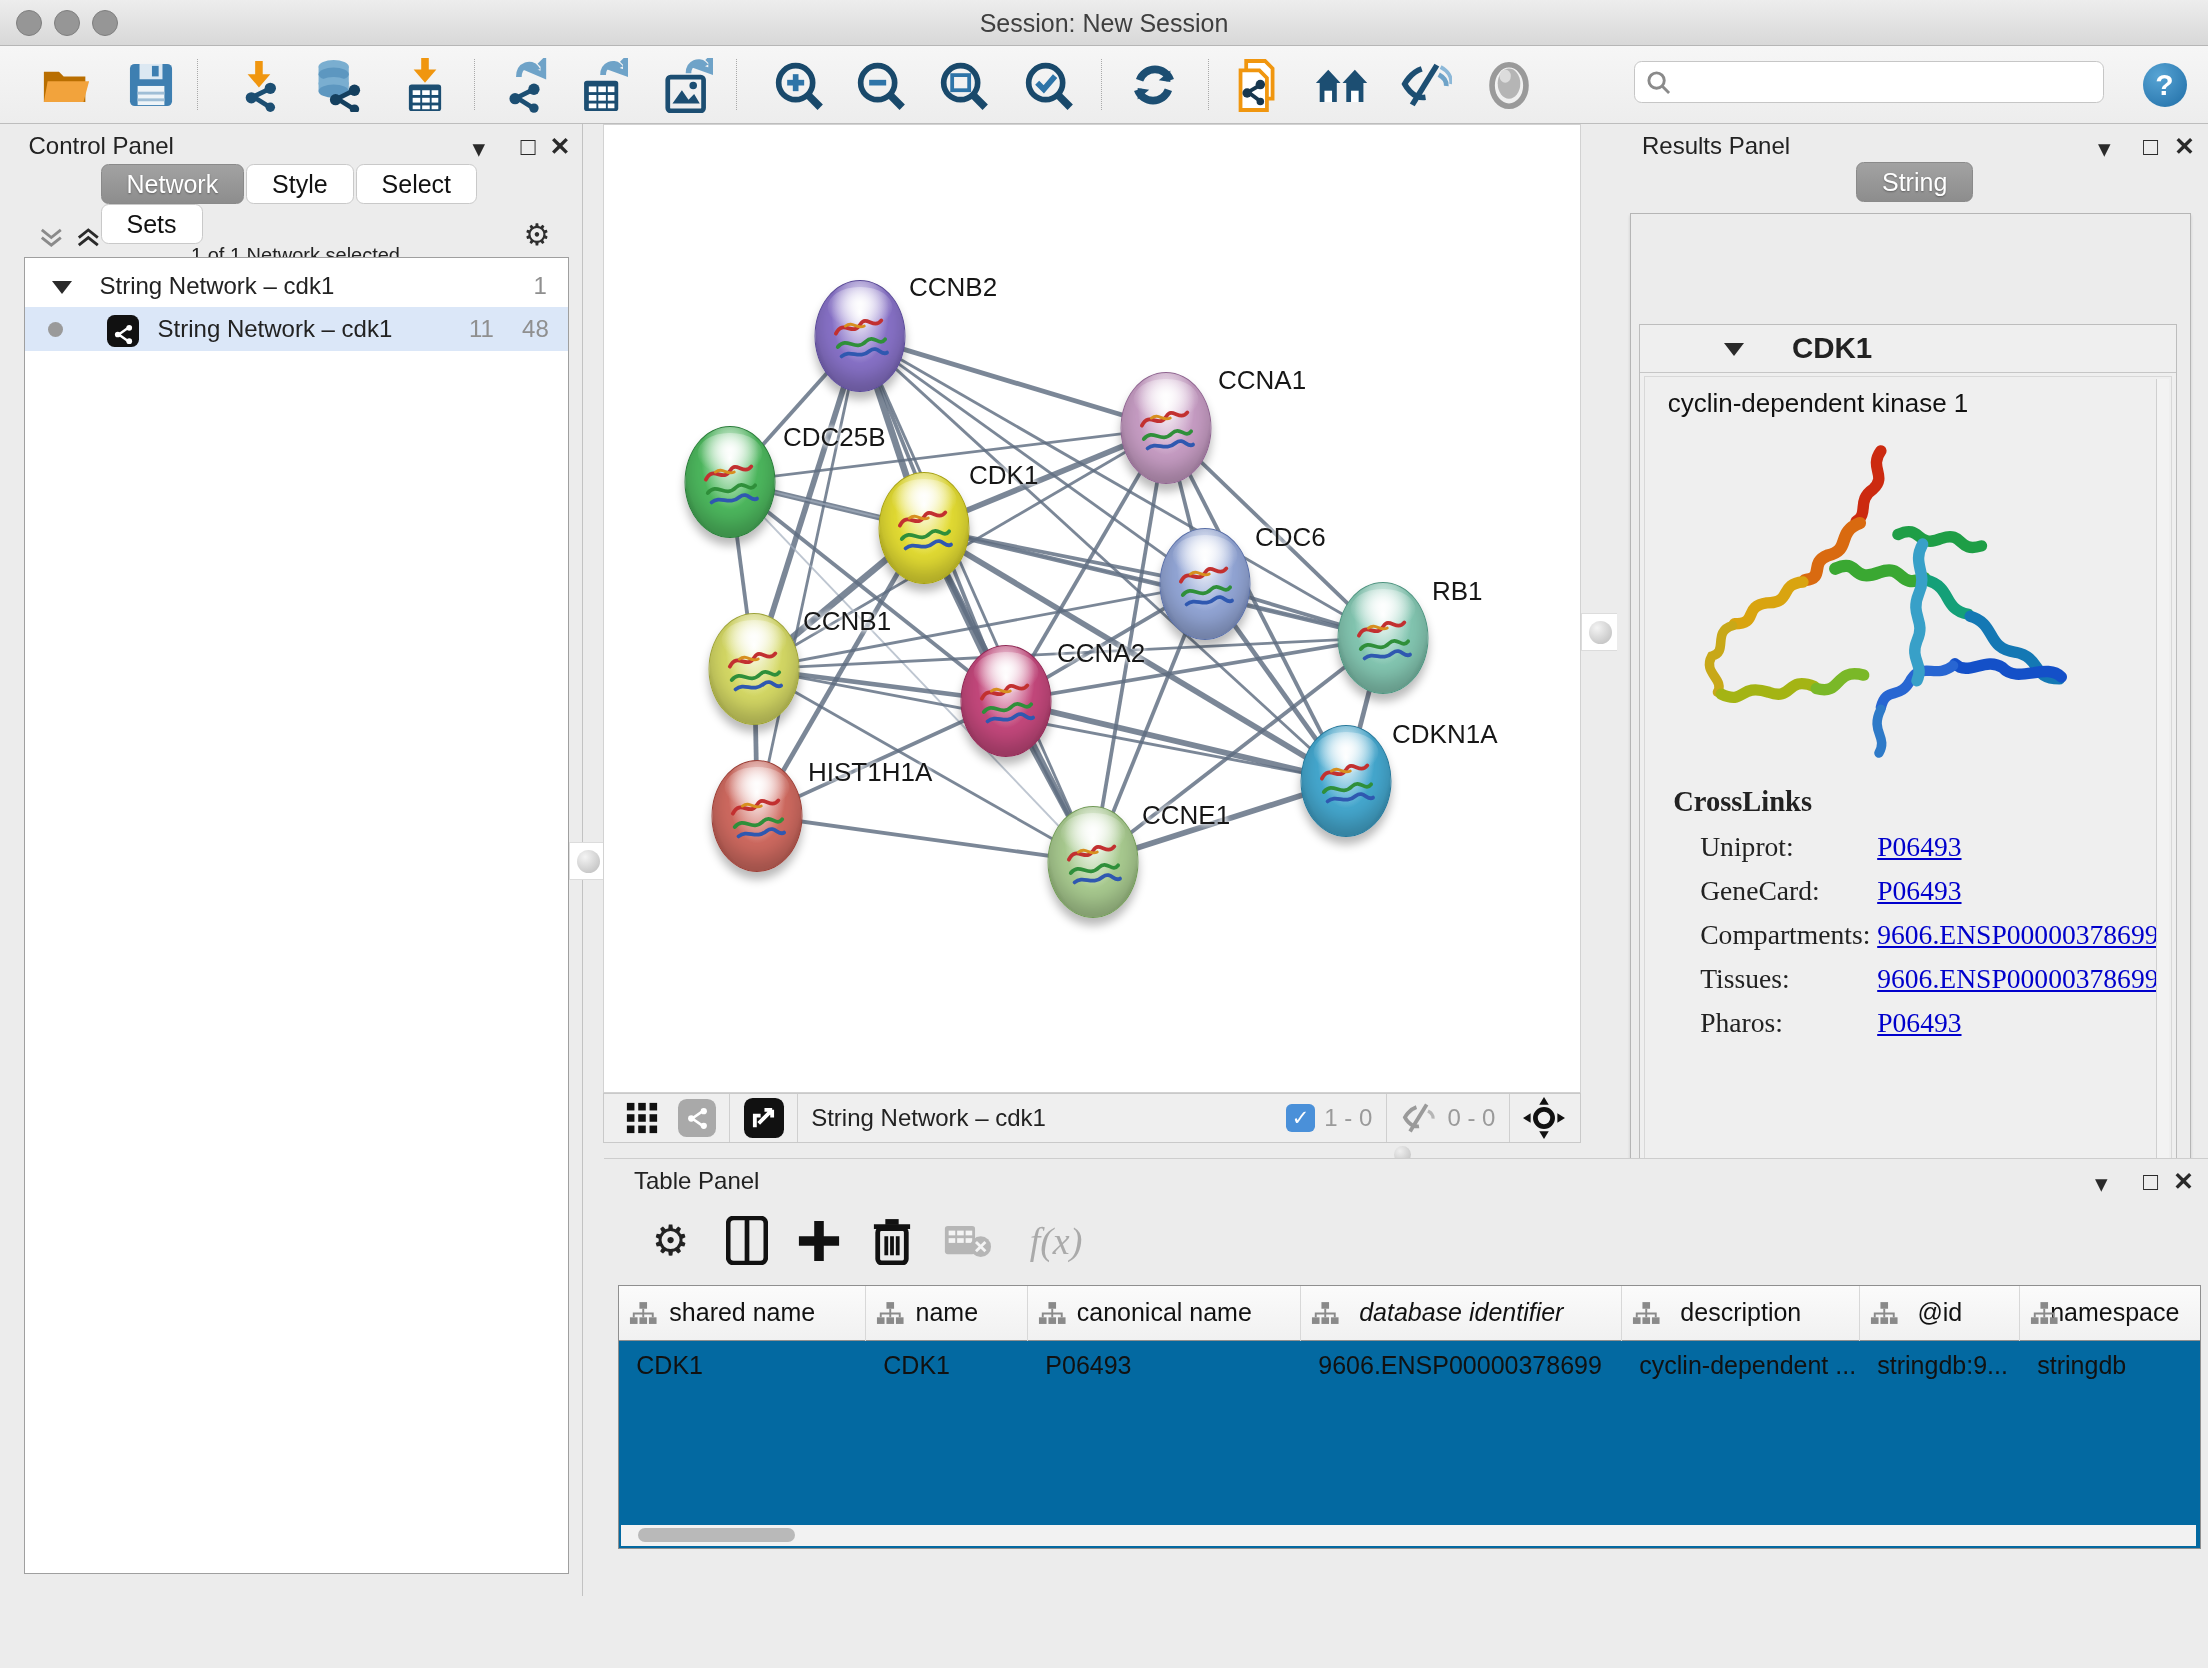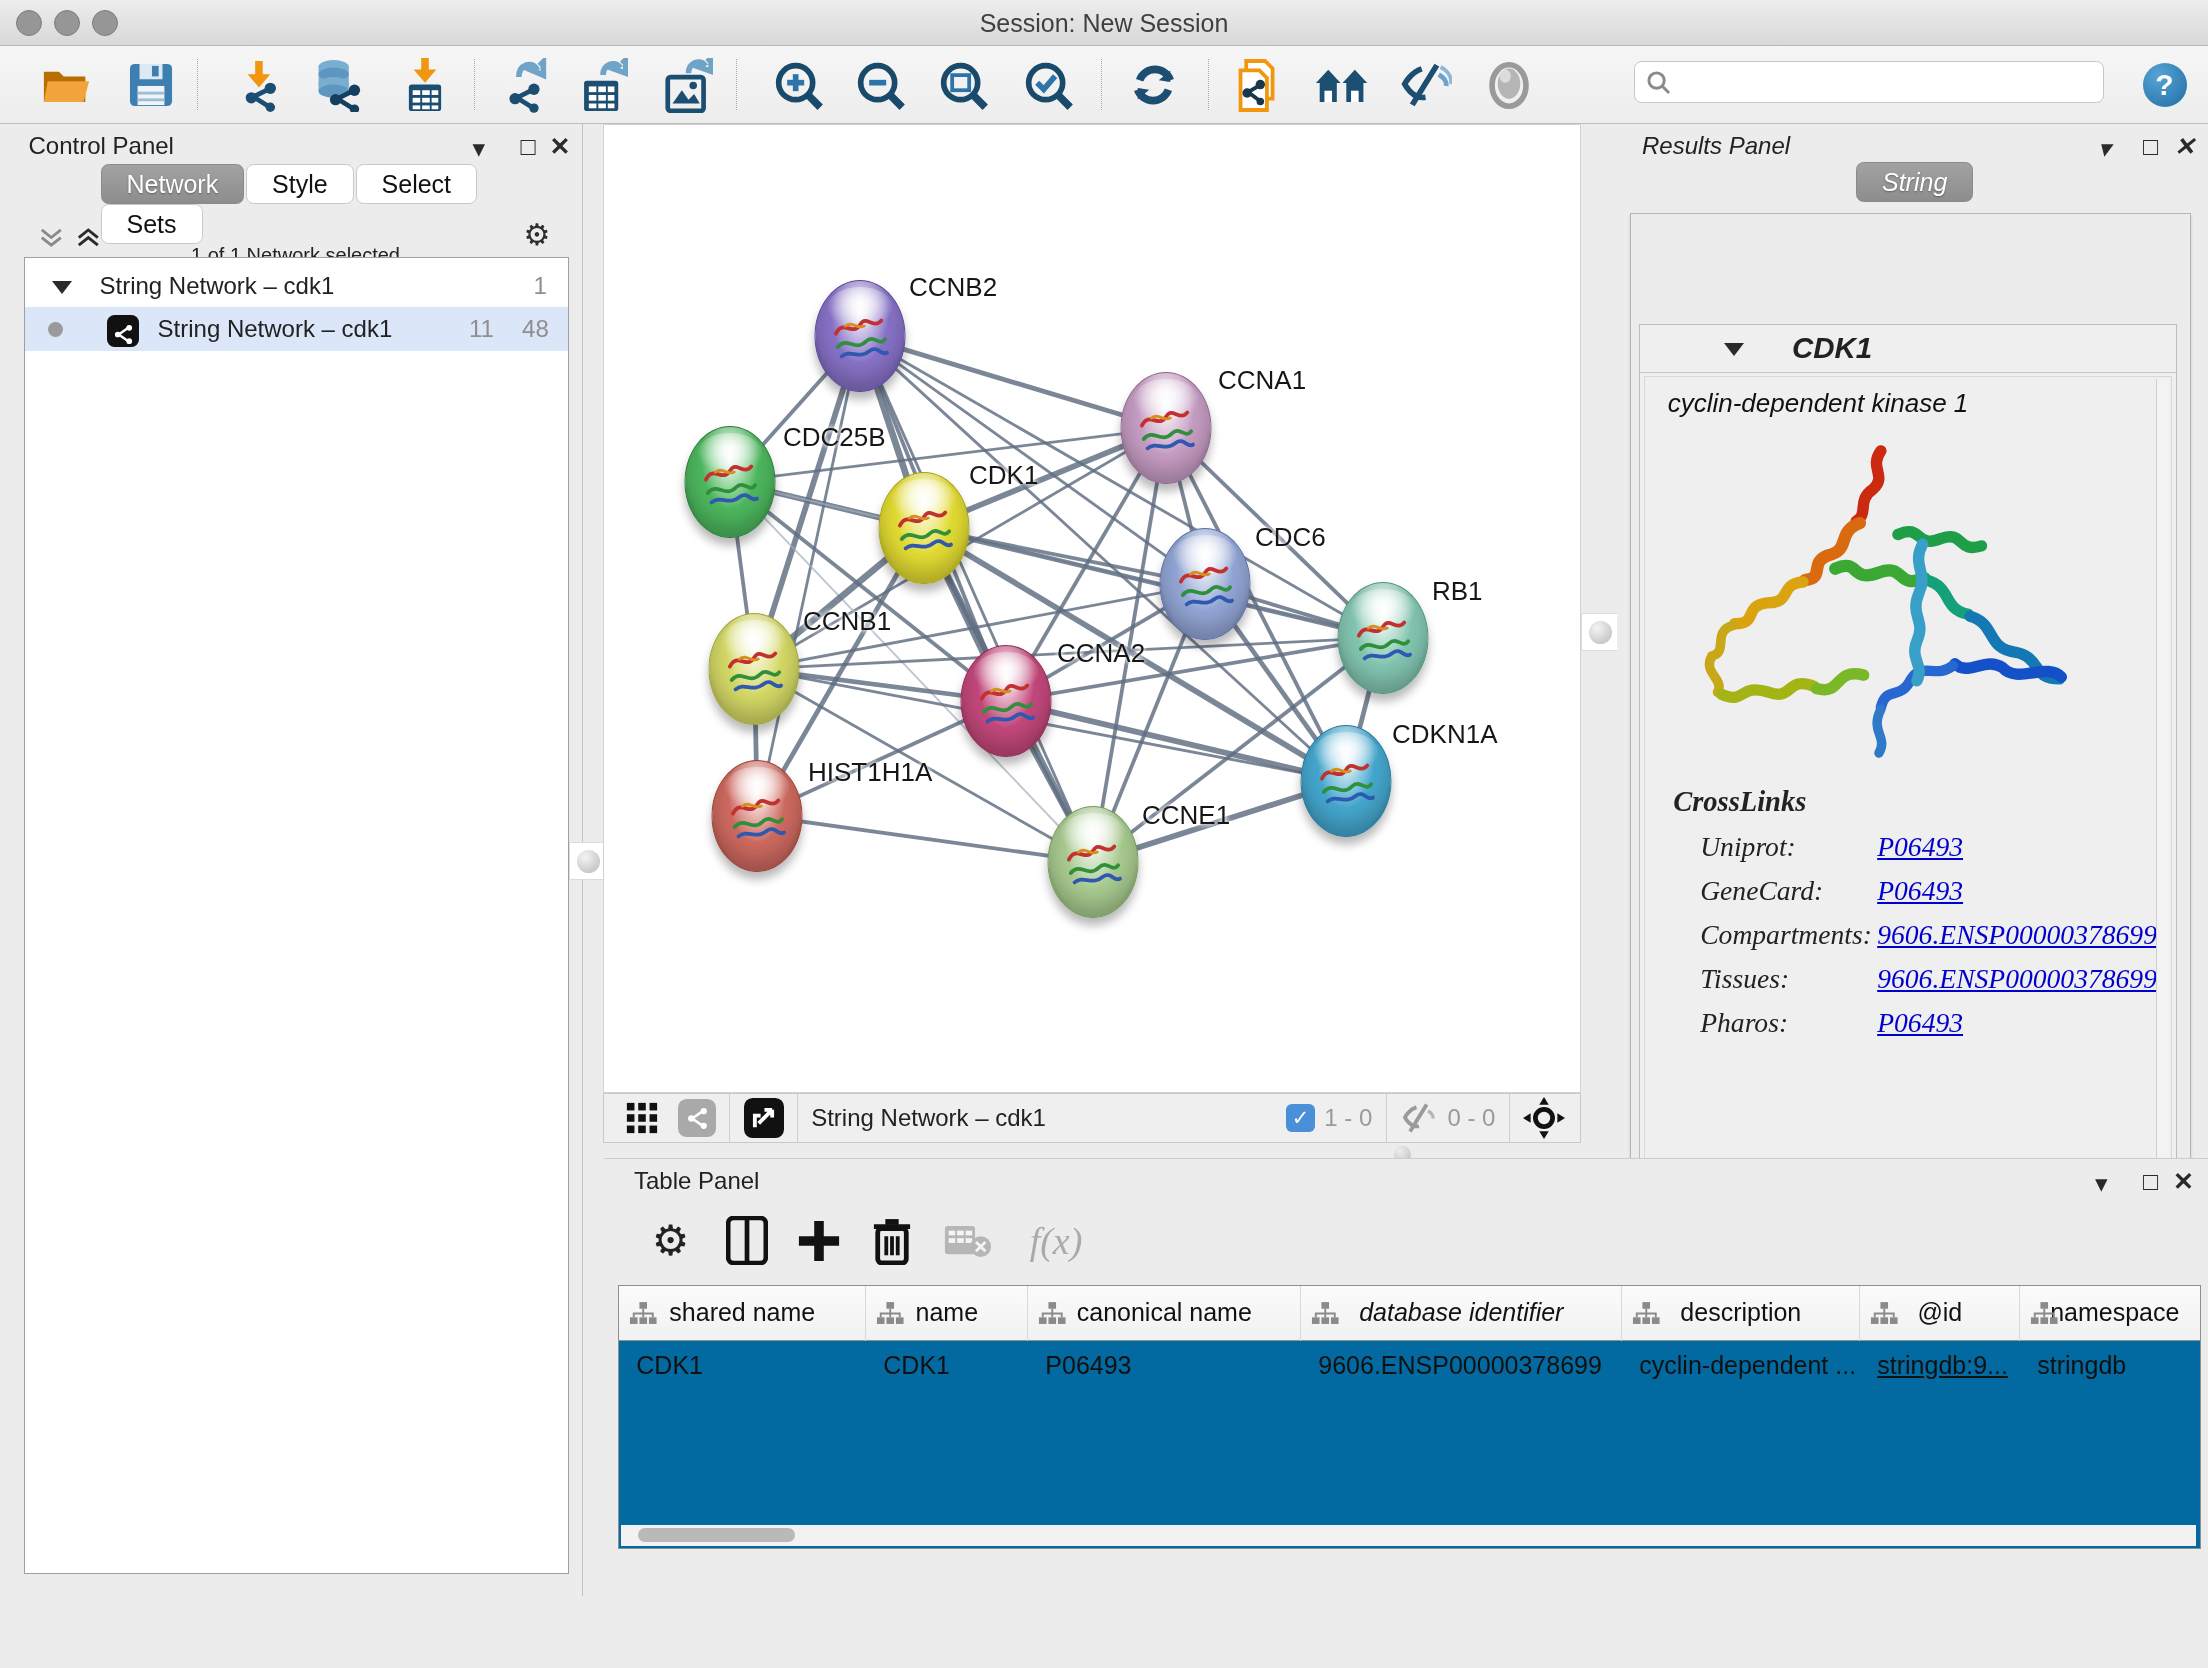--- a/index.html
+++ b/index.html
@@ -73,21 +73,21 @@
 
   
   .split-dot { position:absolute; width:38px; height:38px; background:#fff; border:1px solid #dcdcdc;
     display:flex; align-items:center; justify-content:center; }
   .split-dot i { width:23px; height:23px; border-radius:50%;
     background:radial-gradient(circle at 35% 30%, #f4f4f4, #b9b9b9); display:block; }
   .pill-dot { position:absolute; width:17px; height:17px; border-radius:50%;
     background:radial-gradient(circle at 35% 30%, #eee, #bdbdbd); }
 
   
-  .results-panel { position:absolute; left:1617px; top:124px; width:592px; height:1035px; background:#ececec;font-style:italic; }
+  .results-panel { position:absolute; left:1617px; top:124px; width:592px; height:1035px; background:#ececec; }
   .rp-header { position:absolute; left:25px; top:7.6px; }
   .rp-tab { position:absolute; left:239px; top:38px; }
   .rp-outer { position:absolute; left:13.3px; top:89px; width:561px; height:1012px;
     background:#ececec; border:1.9px solid #b5b5b5; box-shadow:0 1.9px 2.9px rgba(0,0,0,.15); }
   .rp-btnbox { position:absolute; left:7.6px; top:7.6px; width:538px; height:95px;
     border:1px solid #bdbdbd; }
   .rp-btn { position:absolute; top:21px; height:44px; line-height:42px; text-align:center;
     background:linear-gradient(#ffffff,#f2f2f2); border:1px solid #b9b9b9; border-radius:9.5px;
     font-size:26px; color:#111; box-shadow:0 1.9px 1.9px rgba(0,0,0,.12); }
   .rp-section { position:absolute; left:7.6px; top:110px; width:538px; height:879px;
@@ -830,21 +830,21 @@
                 <path d="M15 8 L15 13 M5 17 L5 13 L25 13 L25 17 M15 13 L15 17"></path>
               </g>
             </svg><span>namespace</span></div>
         </div>
       <div class="tbl-row" id="table-row-0">
           <div class="td" style="width: 247px;">CDK1</div>
           <div class="td" style="width: 162px;">CDK1</div>
           <div class="td" style="width: 273px;">P06493</div>
           <div class="td" style="width: 321px;">9606.ENSP00000378699</div>
           <div class="td" style="width: 238px;">cyclin-dependent ...</div>
-          <div class="td" style="width: 160px; text-decoration: underline;">stringdb:9...</div>
+          <div class="td" style="width: 160px;">stringdb:9...</div>
           <div class="td" style="width: 190px;">stringdb</div>
         </div>
       <div class="hscroll">
           <span class="hthumb"></span>
         </div>
     </div>
   </div>
 
 
 </div>

